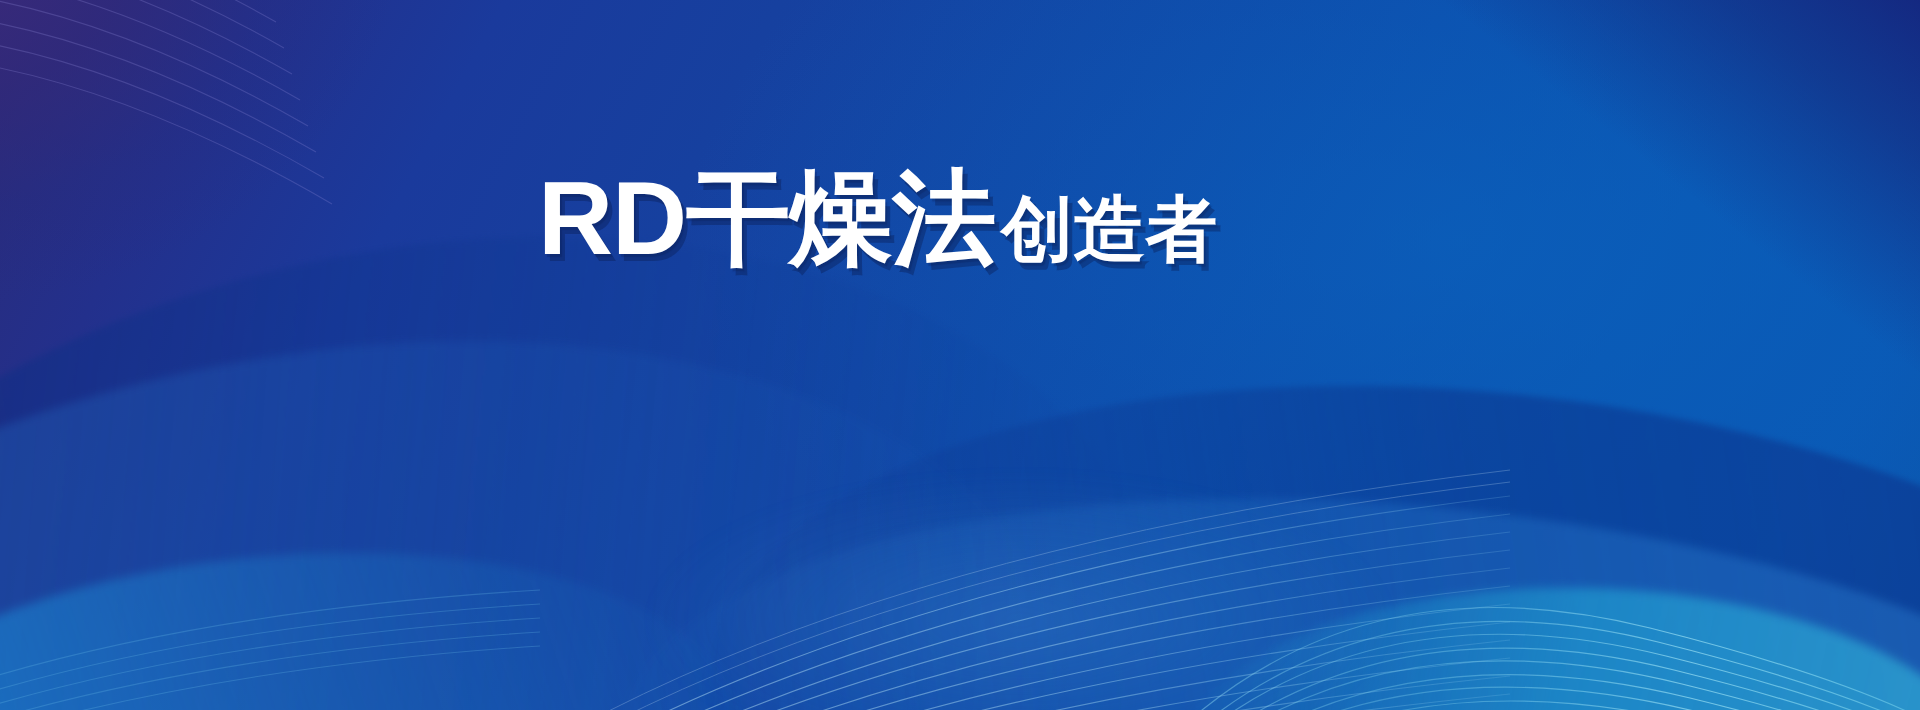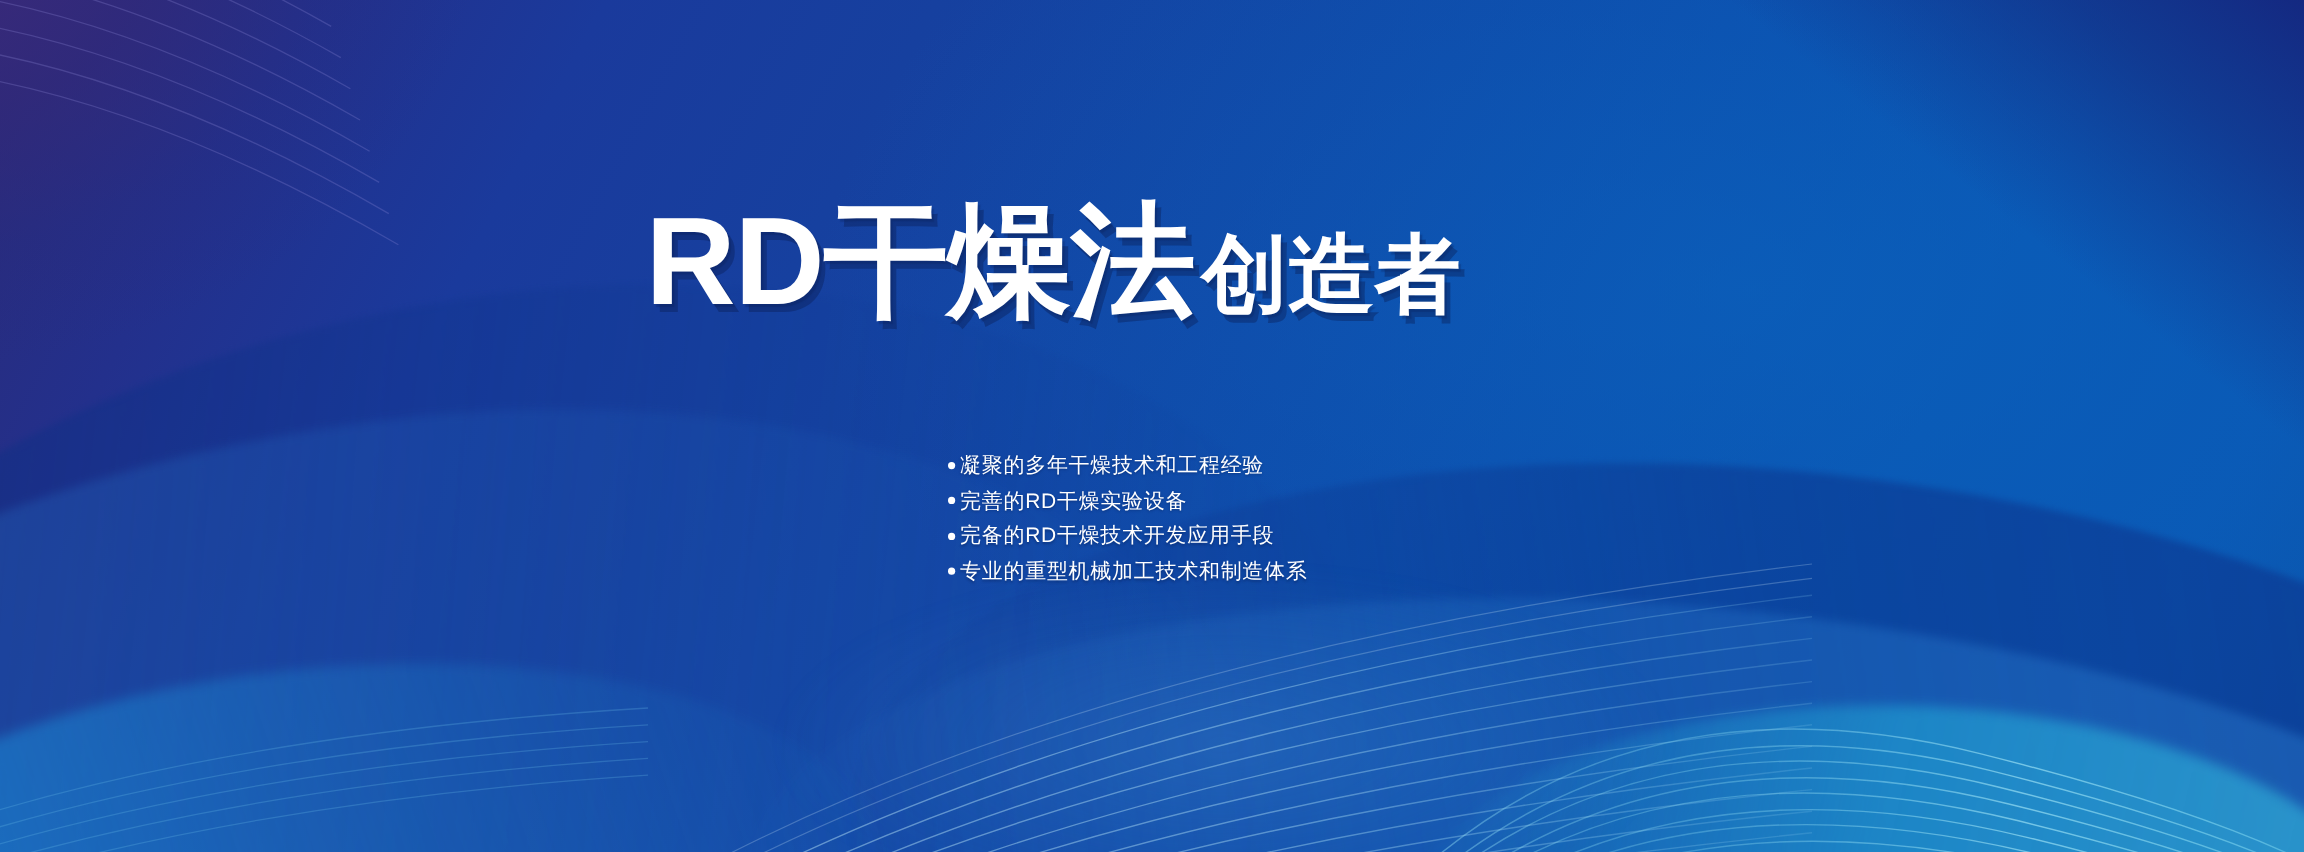--- a/index.html
+++ b/index.html
@@ -270,33 +270,15 @@
       </g>
     </svg>
   </div>
 
   <div id="content">
 
     <div id="headline">
       <span id="headline-main">RD干燥法</span><span id="headline-sub">创造者</span>
     </div>
 
-    <ul id="bullets">
-      <li class="bullet-item">
-        <span class="bullet-dot"></span>
-        <span class="bullet-text">凝聚的多年干燥技术和工程经验</span>
-      </li>
-      <li class="bullet-item">
-        <span class="bullet-dot"></span>
-        <span class="bullet-text">完善的RD干燥实验设备</span>
-      </li>
-      <li class="bullet-item">
-        <span class="bullet-dot"></span>
-        <span class="bullet-text">完备的RD干燥技术开发应用手段</span>
-      </li>
-      <li class="bullet-item">
-        <span class="bullet-dot"></span>
-        <span class="bullet-text">专业的重型机械加工技术和制造体系</span>
-      </li>
-    </ul>
 
   </div>
 </div>
 
 </body></html>

